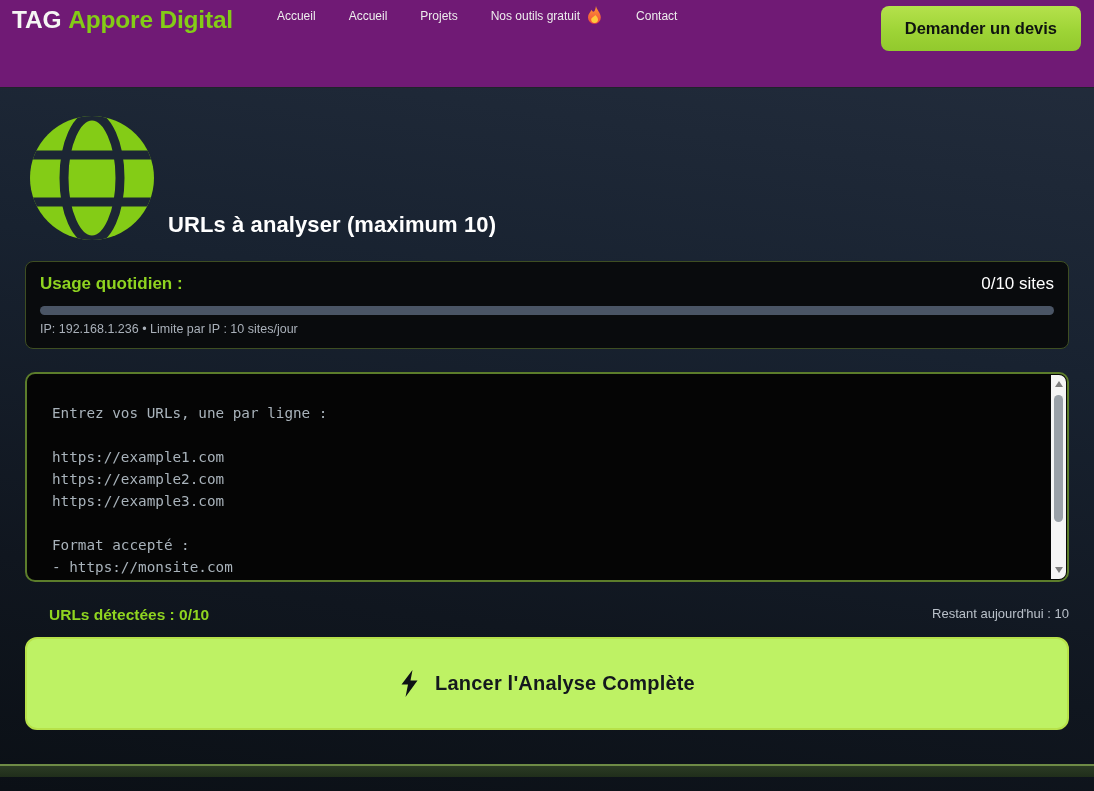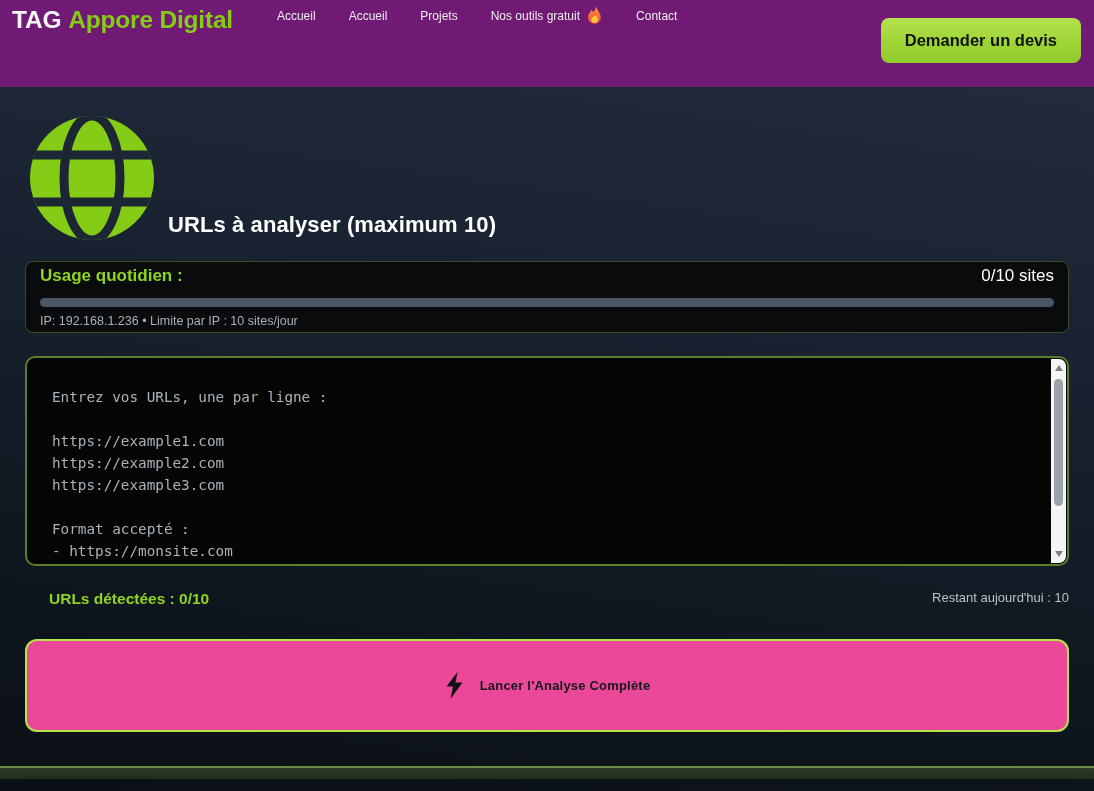--- a/index.html
+++ b/index.html
@@ -24,35 +24,35 @@
   .nav-links { display: flex; align-items: center; gap: 33px; margin-left: 44px; }
   .nav-links a {
     color: #ededed; font-size: 12px; font-weight: 400; text-decoration: none;
     cursor: pointer; white-space: nowrap; display: inline-flex; align-items: center; gap: 7px;
   }
   .cta {
     margin-left: auto;
     background: linear-gradient(180deg, #b5e14c 0%, #9ed436 55%, #92c92d 100%);
     color: #0f1310; border: none; border-radius: 8px;
     font-family: inherit; font-size: 16.5px; font-weight: 700;
-    padding: 13px 24px; cursor: pointer; white-space: nowrap; margin-top: 12px;
+    padding: 13px 24px; cursor: pointer; white-space: nowrap;
   }
 
   
   main { padding: 0 25px; }
 
   .header-row { margin-top: 22px; display: flex; align-items: flex-end; gap: 9px; }
   .header-row h1 { color: #ffffff; font-size: 22px; font-weight: 700; margin: 0 0 8px 0; letter-spacing: 0.1px; }
 
   .usage-card {
     margin-top: 15px;
     background: #090b0d;
     border: 1px solid #3e4e22;
     border-radius: 8px;
-    padding: 4px 14px;
+    padding: 12px 14px;
   }
   .usage-top { display: flex; justify-content: space-between; align-items: center; }
   .usage-label { color: #8fd420; font-size: 17px; font-weight: 700; }
   .usage-count { color: #ffffff; font-size: 17px; font-weight: 400; }
   .progress-track { margin-top: 12px; height: 9px; background: #4a5565; border-radius: 5px; overflow: hidden; }
   .progress-fill { height: 100%; width: 0%; background: #84cc16; border-radius: 5px; }
   .ip-line { margin-top: 7px; color: #a9b0b9; font-size: 12.5px; }
 
   .ta-wrap {
     margin-top: 23px; position: relative; height: 210px;
@@ -79,24 +79,24 @@
   .sb-btn { height: 12px; width: 100%; display: flex; align-items: center; justify-content: center; }
   .tri-up   { width: 0; height: 0; border-left: 4px solid transparent; border-right: 4px solid transparent; border-bottom: 6px solid #7f7f7f; }
   .tri-down { width: 0; height: 0; border-left: 4px solid transparent; border-right: 4px solid transparent; border-top: 6px solid #7f7f7f; }
   .sb-thumb { position: absolute; top: 20px; left: 3px; width: 9px; height: 127px; background: #9aa1a8; border-radius: 4.5px; cursor: grab; }
 
   .status-row { margin-top: 24px; display: flex; justify-content: space-between; align-items: flex-start; margin-left: 24px; }
   .detected { color: #8fd420; font-size: 15.5px; font-weight: 700; }
   .remaining { color: #b9c0c9; font-size: 13px; }
 
   .analyze {
-    margin-top: 31px; width: 100%; height: 93px;
-    background: #ec4899; border: 2px solid #b7e24a; border-radius: 12px;
+    margin-top: 13px; width: 100%; height: 93px;
+    background: #bef264; border: 2px solid #b7e24a; border-radius: 12px;
     display: flex; align-items: center; justify-content: center; gap: 15px;
-    color: #14181d; font-family: inherit; font-size: 13px; font-weight: 700;
+    color: #14181d; font-family: inherit; font-size: 20px; font-weight: 700;
     letter-spacing: 0.2px; cursor: pointer;
   }
   .analyze .bolt { display: flex; align-items: center; }
 
   .footer-strip {
     margin-top: 34px; height: 13px;
     border-top: 2px solid #6e8b46;
     background: linear-gradient(180deg, #2b3b24, #202e1b);
   }
 </style>

